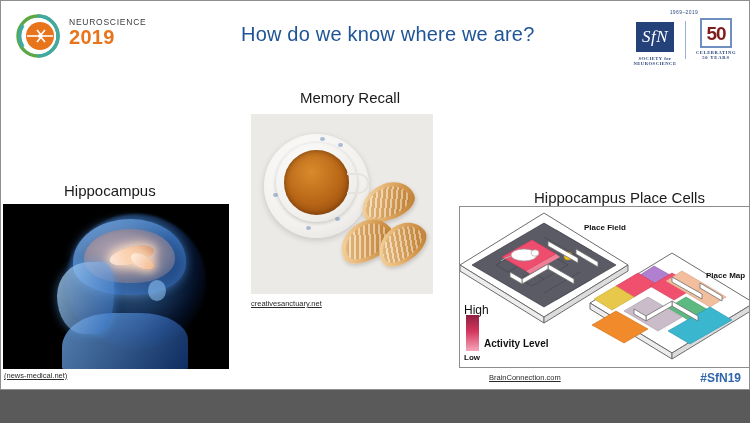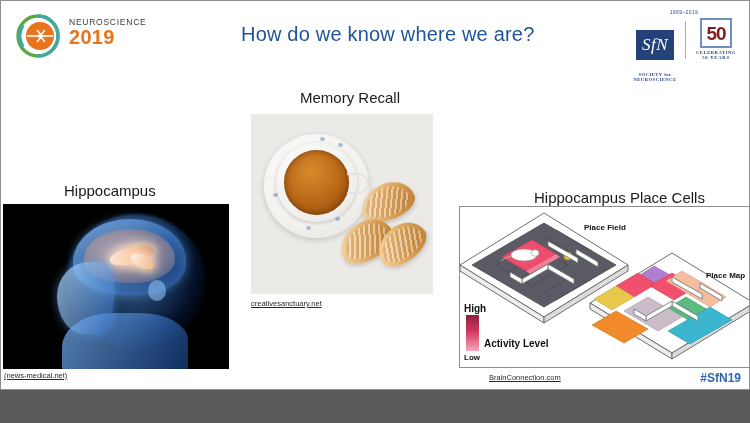--- a/index.html
+++ b/index.html
@@ -23,21 +23,21 @@
     position:absolute;left:240px;top:22px;width:330px;
     font-size:20px;color:#1f5496;letter-spacing:.2px;
     font-family:"Liberation Sans",sans-serif;
   }
 
   
   .lockup{position:absolute;right:6px;top:8px;width:118px;height:58px;}
   .lockup .years{position:absolute;left:0;top:0;width:118px;text-align:center;
     font-size:5px;color:#2c4f86;letter-spacing:.4px;}
   .sfn-logo{position:absolute;left:4px;top:9px;width:52px;text-align:center;}
-  .sfn-logo .sq{width:38px;height:30px;margin:12px auto;background:#24417a;
+  .sfn-logo .sq{width:38px;height:30px;margin:4px auto;background:#24417a;
     color:#fff;font-family:"Liberation Serif",serif;font-size:17px;
     line-height:30px;letter-spacing:.5px;font-style:italic;}
   .sfn-logo .l1{font-size:4.6px;color:#24417a;letter-spacing:.5px;margin-top:2px;
     font-family:"Liberation Serif",serif;font-weight:bold;}
   .sfn-logo .l2{font-size:4.6px;color:#24417a;letter-spacing:.5px;
     font-family:"Liberation Serif",serif;font-weight:bold;}
   .lockup .divider{position:absolute;left:60px;top:12px;width:1px;height:38px;
     background:#9bb0cf;}
   .fifty{position:absolute;left:66px;top:9px;width:50px;text-align:center;}
   .fifty .box{width:32px;height:30px;margin:0 auto;border:2px solid #6f8fc0;
@@ -146,21 +146,21 @@
   .pc-figure{
     position:absolute;left:458px;top:205px;width:290px;height:160px;
     background:#ffffff;border:1px solid #8d8d8d;overflow:hidden;
   }
   .pc-label{position:absolute;font-size:8px;font-weight:bold;color:#111;
     white-space:nowrap;}
 
   .maze{position:absolute;width:170px;height:120px;}
 
   .legend{position:absolute;left:4px;top:96px;width:92px;height:60px;}
-  .legend .hi{position:absolute;left:0;top:0;font-size:10px;font-weight:bold;color:#111;}
+  .legend .hi{position:absolute;left:0;top:0;font-size:12px;font-weight:normal;color:#111;}
   .legend .lo{position:absolute;left:0;top:50px;font-size:8px;font-weight:bold;color:#111;}
   .legend .bar{position:absolute;left:2px;top:12px;width:13px;height:36px;
     background:linear-gradient(180deg,#8e2040 0%,#d4355c 45%,#f4a7bb 100%);}
   .legend .al{position:absolute;left:20px;top:35px;font-size:10px;font-weight:bold;color:#111;}
 
   .footer-tag{position:absolute;right:8px;bottom:4px;font-size:12px;
     color:#2f66ad;font-weight:bold;}
 </style>
 </head>
 <body>

